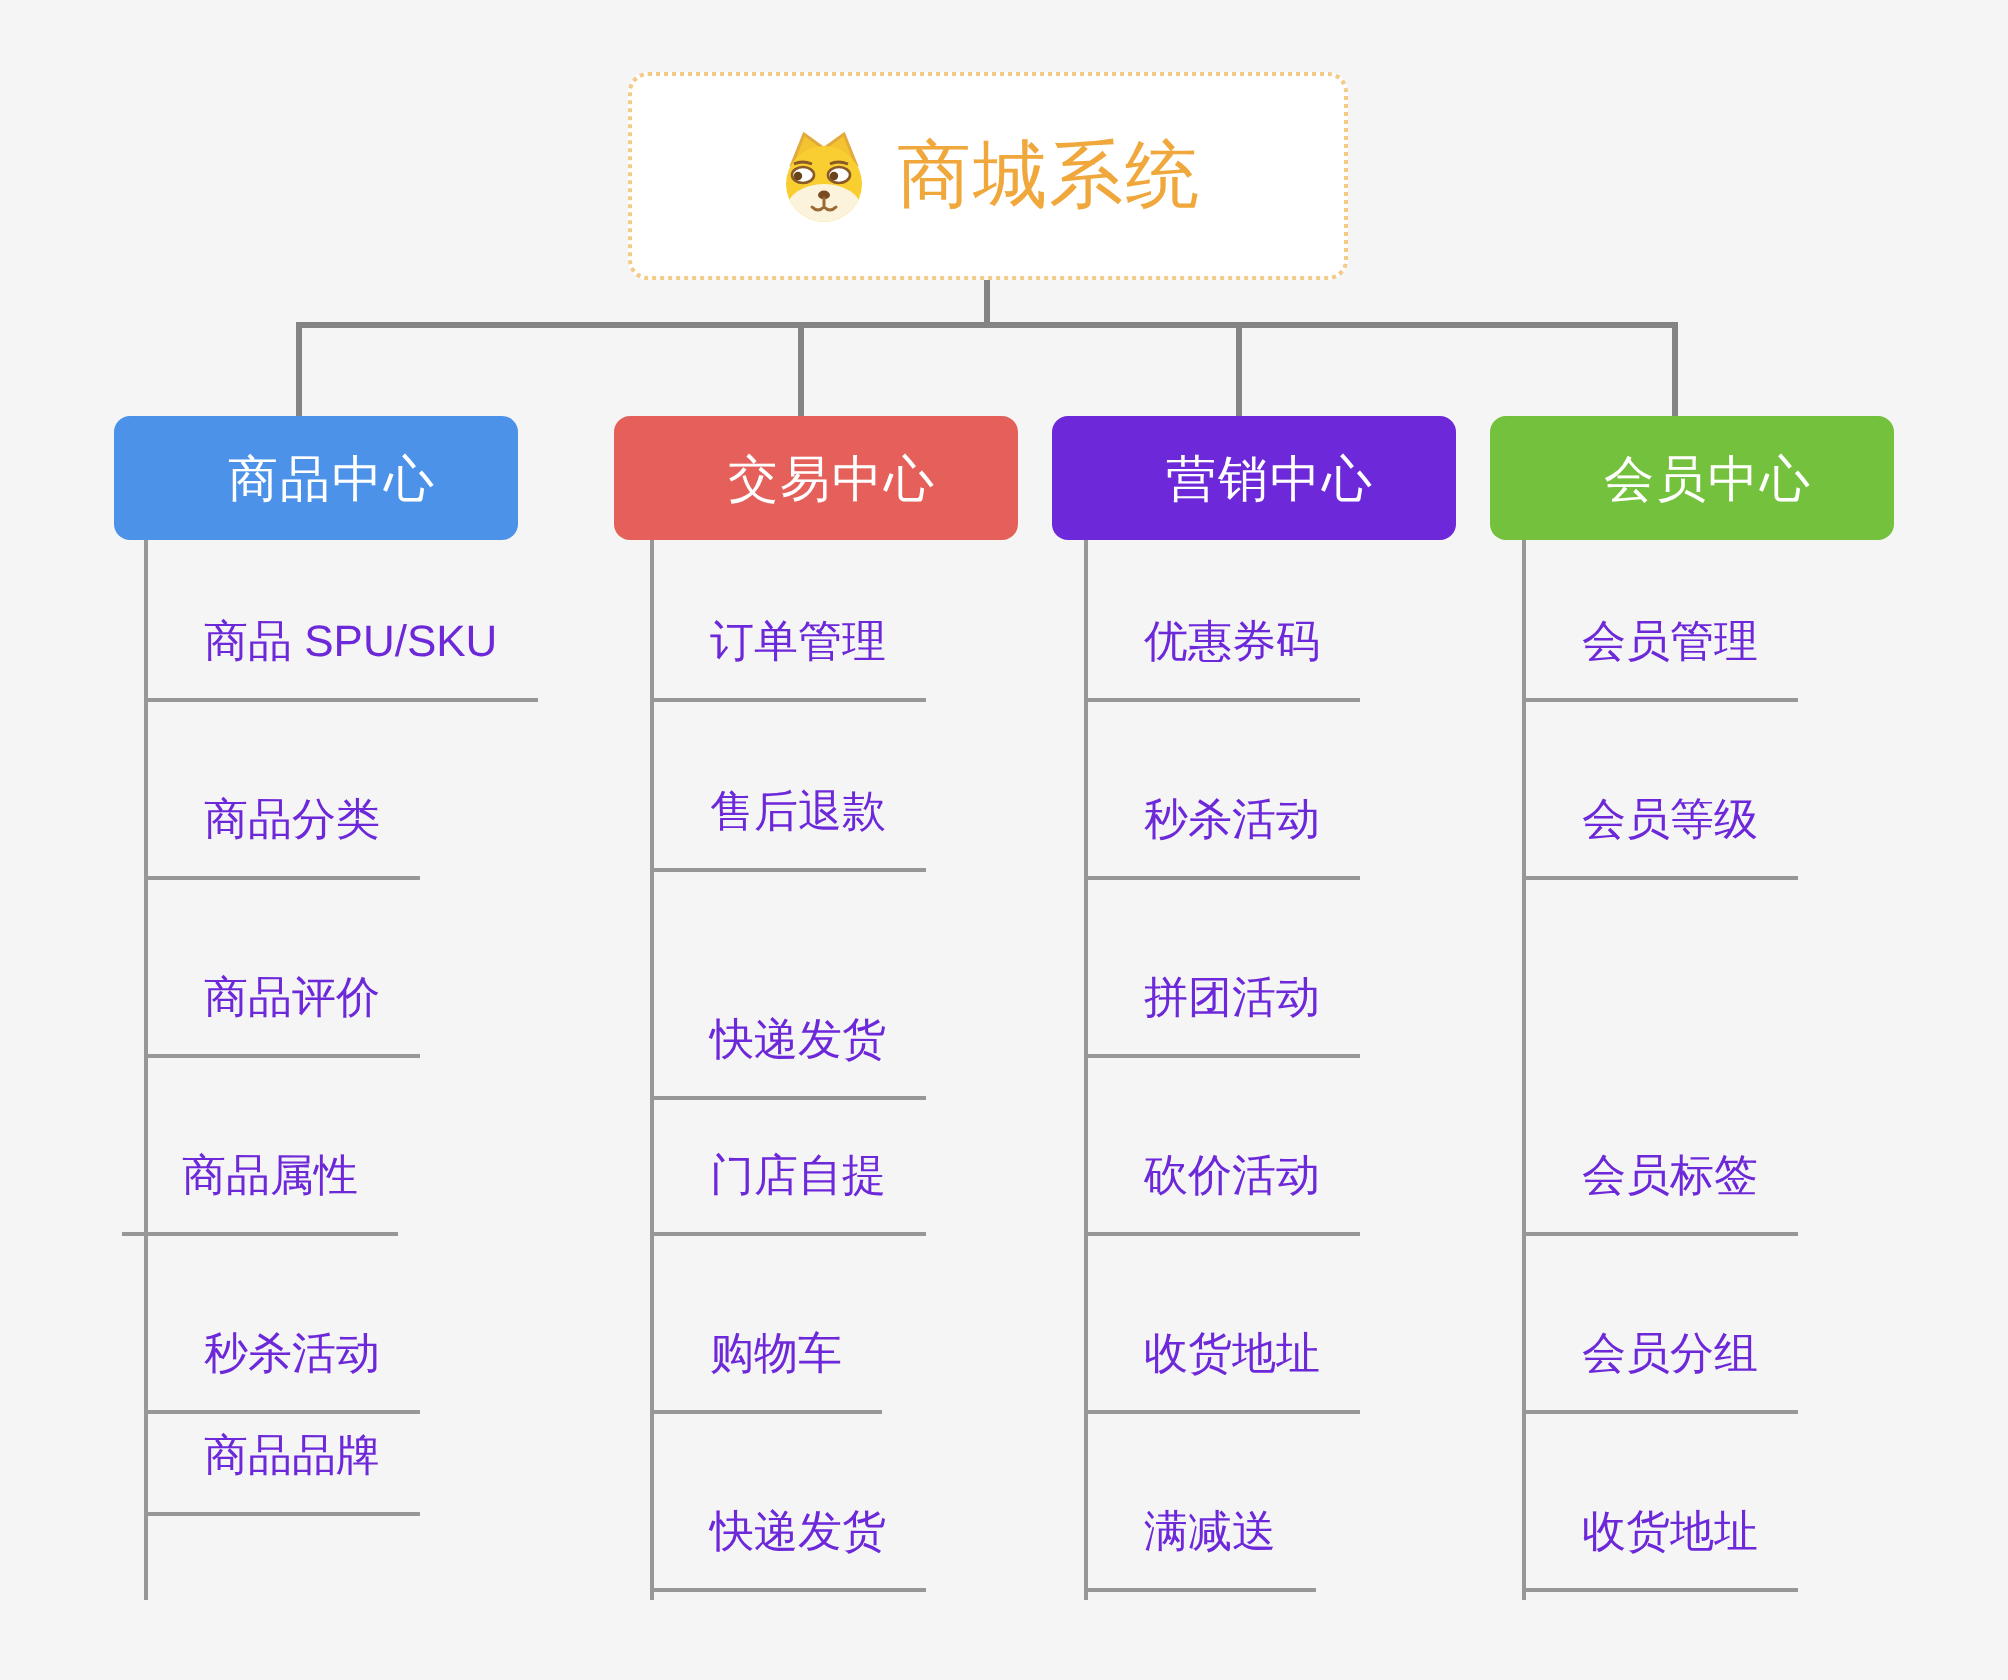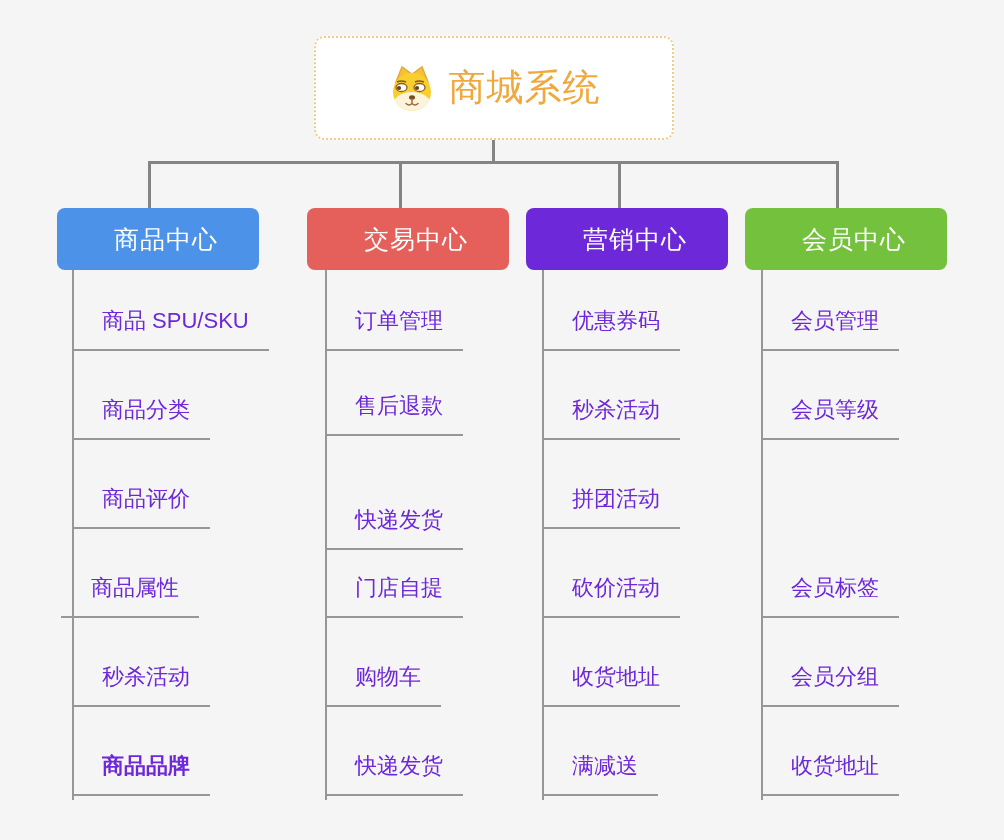--- a/index.html
+++ b/index.html
@@ -99,21 +99,21 @@
   <div class="branch" style="left: 57px; background-color: rgb(75, 146, 232);">商品中心</div>
   <div class="branch" style="left: 307px; background-color: rgb(229, 96, 90);">交易中心</div>
   <div class="branch" style="left: 526px; background-color: #6d28d9;">营销中心</div>
   <div class="branch" style="left: 745px; background-color: rgb(116, 193, 61);">会员中心</div>
 
   <div class="leaf" style="left:72px;top:305px;">商品 SPU/SKU</div>
   <div class="leaf" style="left:72px;top:394px;">商品分类</div>
   <div class="leaf" style="left:72px;top:483px;">商品评价</div>
   <div class="leaf" style="left:61px;top:572px;">商品属性</div>
   <div class="leaf" style="left:72px;top:661px;">秒杀活动</div>
-  <div class="leaf" style="left:72px;top:750px;font-weight:bold;">商品品牌</div>
+  <div class="leaf" style="left:72px;top:712px;">商品品牌</div>
 
   <div class="leaf" style="left:325px;top:305px;">订单管理</div>
   <div class="leaf" style="left:325px;top:390px;">售后退款</div>
   <div class="leaf" style="left:325px;top:483px;margin-top:21px;">快递发货</div>
   <div class="leaf" style="left:325px;top:572px;text-align:center;">门店自提</div>
   <div class="leaf" style="left:325px;top:661px;">购物车</div>
   <div class="leaf" style="left:325px;top:750px;">快递发货</div>
 
   <div class="leaf" style="left:542px;top:305px;">优惠券码</div>
   <div class="leaf" style="left:542px;top:394px;">秒杀活动</div>

